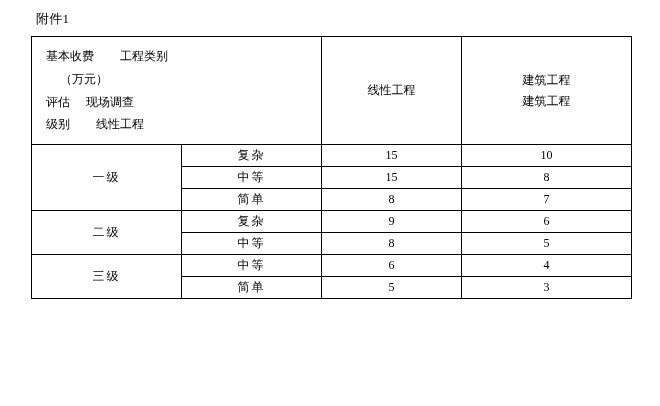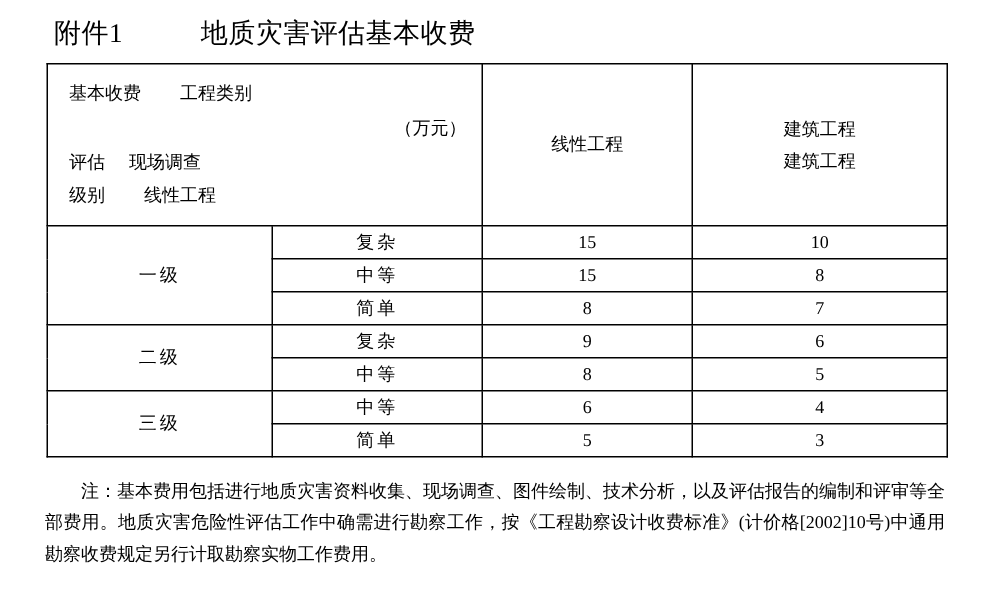--- a/index.html
+++ b/index.html
@@ -18,21 +18,21 @@
     position: relative;
     width: 660px;
     height: 406px;
     box-sizing: border-box;
     padding: 0;
   }
   .doc-header {
     display: flex;
     align-items: center;
     padding: 10px 0 8px 36px;
-    font-size: 18px;
+    font-size: 13px;
     letter-spacing: 0.3px;
   }
   .doc-header .attach-no {
     margin-right: 52px;
     white-space: nowrap;
   }
   .doc-header .doc-title {
     white-space: nowrap;
   }
   table.fee-table {
@@ -48,21 +48,21 @@
     vertical-align: middle;
     padding: 2px 3px;
   }
   .head-cell {
     text-align: left !important;
     vertical-align: top !important;
     padding: 8px 10px 8px 14px !important;
     line-height: 1.9;
     font-size: 12.5px;
   }
-  .head-cell .l1 { padding-left: 14px; text-align: right; }
+  .head-cell .l1 { padding-left: 14px; }
   .head-cell .l3 { padding-left: 0px; }
   .head-cell .sp-wide { display: inline-block; width: 26px; }
   .head-cell .sp-mid { display: inline-block; width: 16px; }
   .col-head {
     font-size: 12.5px;
     line-height: 1.7;
   }
   .grade-cell {
     font-size: 12.5px;
     letter-spacing: 2px;
@@ -86,21 +86,20 @@
     width: 24px;
   }
 </style>
 </head>
 <body>
 
 <div class="page">
 
   <div class="doc-header">
     <span class="attach-no">附件1</span>
-    <span class="doc-title">地质灾害评估基本收费</span>
   </div>
 
   <table class="fee-table">
     <colgroup>
       <col style="width:150px">
       <col style="width:140px">
       <col style="width:140px">
       <col style="width:170px">
     </colgroup>
     <tbody>
@@ -162,17 +161,14 @@
         <td class="num-cell">4</td>
       </tr>
       <tr>
         <td class="level-cell">简单</td>
         <td class="num-cell">5</td>
         <td class="num-cell">3</td>
       </tr>
     </tbody>
   </table>
 
-  <div class="note">
-    <span class="indent"></span><span>注：</span><span>基本费用包括进行地质灾害资料收集、现场调查、图件绘制、技术分析，以及评估报告的编制和评审等全部费用。地质灾害危险性评估工作中确需进行勘察工作，按《工程勘察设计收费标准》(计价格[2002]10号)中通用勘察收费规定另行计取勘察实物工作费用。</span>
-  </div>
 
 </div>
 
 </body></html>

